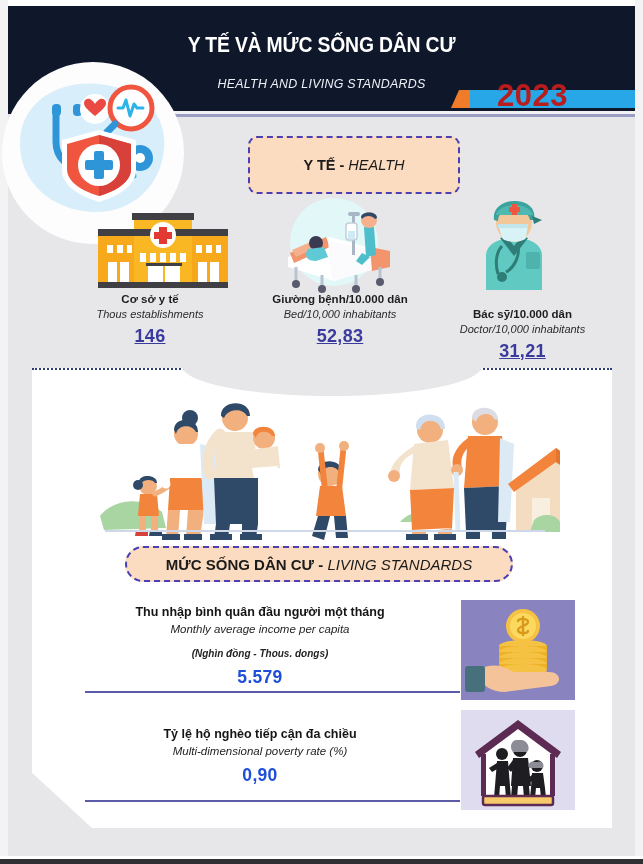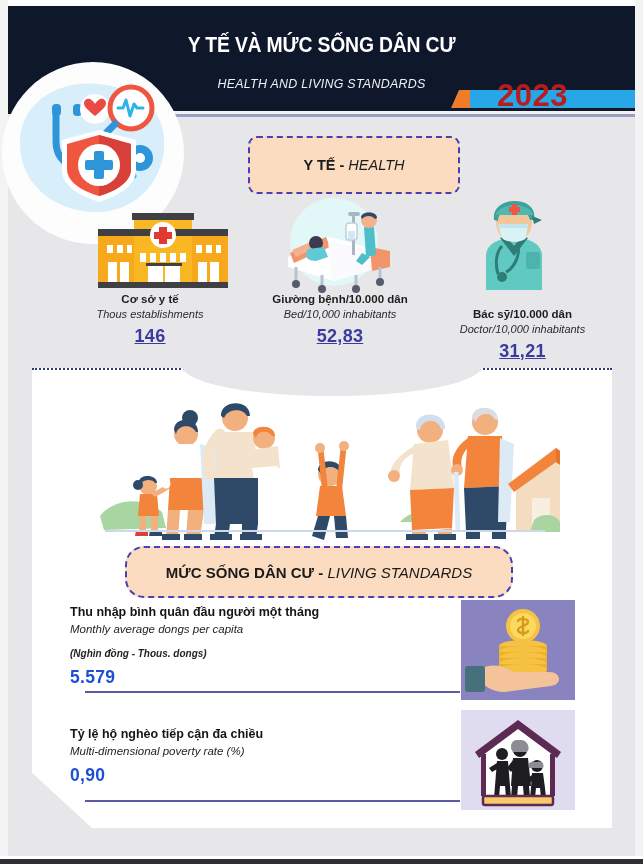--- a/index.html
+++ b/index.html
@@ -103,21 +103,21 @@
     border: 2px dashed #4a3fb5;
     border-radius: 9px;
     display: flex; align-items: center; justify-content: center;
   }
   .badge-health {
     left: 248px; top: 136px;
     width: 212px; height: 58px;
   }
   .badge-living {
     left: 125px; top: 546px;
-    width: 388px; height: 52px; border-radius: 19px;
+    width: 388px; height: 36px; border-radius: 19px;
   }
   .badge-text { font-size: 14.5px; color: #1b1b1b; white-space: nowrap; }
   .badge-text .b { font-weight: bold; }
   .badge-text .i { font-style: italic; font-weight: normal; }
   .badge-living .badge-text { font-size: 15px; }
 
   
   .stat { position: absolute; text-align: center; }
   .stat-vn { font-size: 11.5px; font-weight: bold; color: #1c1c1c; white-space: nowrap; }
   .stat-en { font-size: 11px; font-style: italic; color: #2a2a2a; white-space: nowrap; margin-top: 3px; }
@@ -138,21 +138,21 @@
   }
   .card-wave {
     position: absolute; left: 32px; top: 366px;
     width: 580px; height: 34px;
     background: #e7e7ea;
     -webkit-clip-path: ellipse(150px 30px at 300px 0px);
     clip-path: ellipse(150px 30px at 300px 0px);
   }
 
   
-  .ls-block { position: absolute; text-align: left; }
+  .ls-block { position: absolute; text-align: center; }
   .ls-vn { font-size: 12.5px; font-weight: bold; color: #151515; white-space: nowrap; }
   .ls-en { font-size: 11.5px; font-style: italic; color: #242424; margin-top: 4px; white-space: nowrap; }
   .ls-unit { font-size: 10px; font-style: italic; color: #242424; margin-top: 13px; white-space: nowrap; font-weight: bold; }
   .ls-val { font-size: 17.5px; font-weight: bold; color: #1d4ed8; margin-top: 8px; letter-spacing: 0.3px; }
 
   .ls-income { left: 70px; top: 605px; width: 380px; }
   .ls-poverty { left: 70px; top: 727px; width: 380px; }
 
   .divider {
     position: absolute; left: 85px;
@@ -416,21 +416,21 @@
   <div class="ground-line"></div>
 
   <div class="badge badge-living">
     <div class="badge-text">
       <span class="b">MỨC SỐNG DÂN CƯ</span><span class="b"> - </span><span class="i">LIVING STANDARDS</span>
     </div>
   </div>
 
   <div class="ls-block ls-income">
     <div class="ls-vn">Thu nhập bình quân đầu người một tháng</div>
-    <div class="ls-en">Monthly average dongs per capita</div>
+    <div class="ls-en">Monthly average income per capita</div>
     <div class="ls-unit">(Nghìn đồng - Thous. dongs)</div>
     <div class="ls-val">5.579</div>
   </div>
   <div class="divider div-1"></div>
 
   <div class="icard icard-income">
     <svg width="114" height="100" viewBox="0 0 114 100">
       <circle cx="62" cy="26" r="17" fill="#f5c243"></circle>
       <circle cx="62" cy="26" r="13" fill="#fbd95f"></circle>
       <path d="M62 17 L62 35 M57 21 C57 18 67 18 67 22 C67 26 57 26 57 30 C57 34 67 34 67 31" stroke="#d99a1c" stroke-width="2.4" fill="none" stroke-linecap="round"></path>

